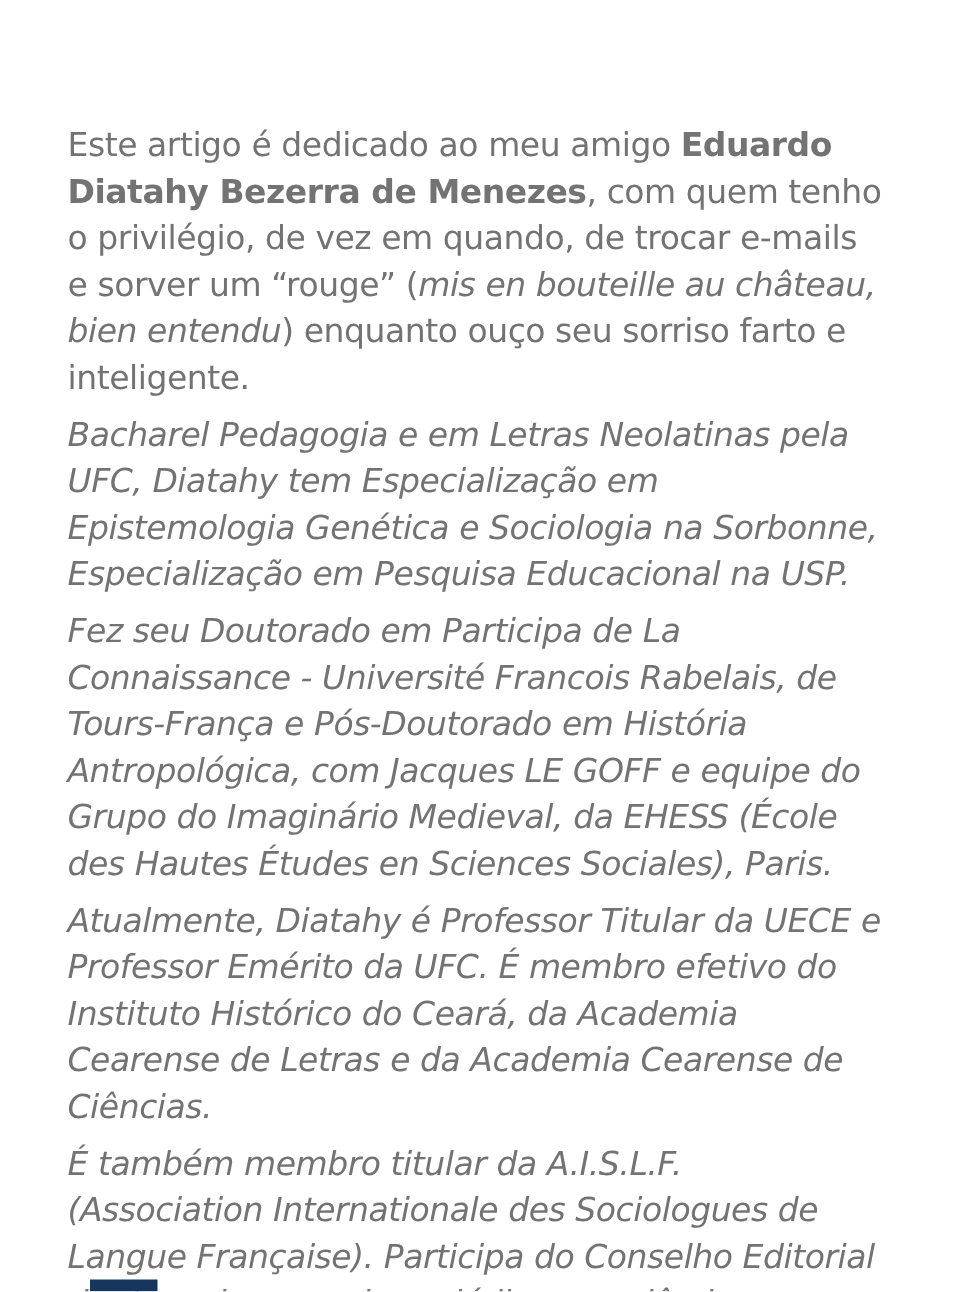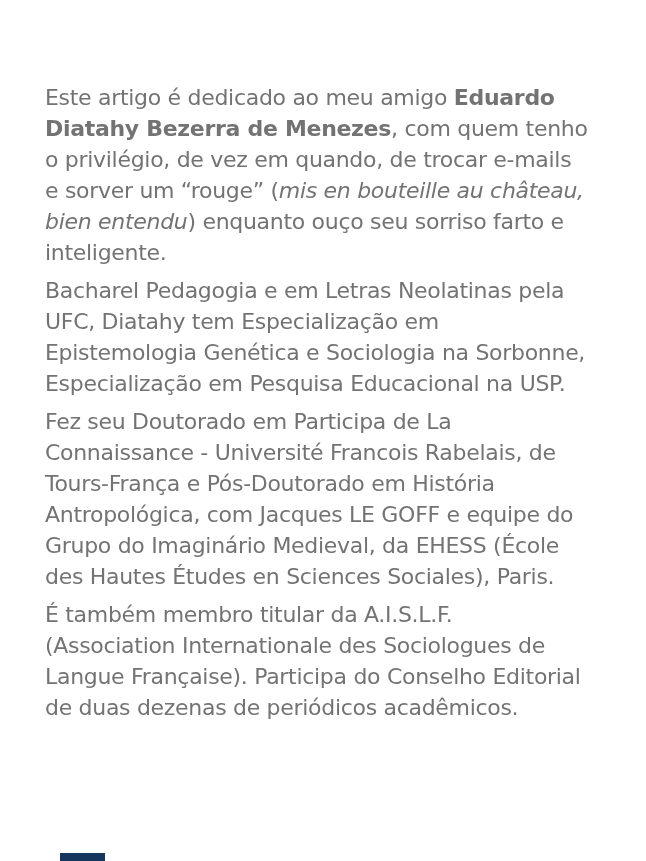--- a/index.html
+++ b/index.html
@@ -18,21 +18,21 @@
     right: 8px;
     margin-top: 36px;
   }
   .para {
     margin: 0 0 7px 0;
     font-size: 22px;
     line-height: 31px;
     letter-spacing: -0.3px;
     white-space: pre-line;   
   }
-  .para.italic { }
+  .para.italic { font-style: italic; }
   .para strong { font-weight: bold; }
   .para em { font-style: italic; }
   .cutoff-bar {
     position: absolute;
     left: 60px;
     bottom: 0;
     width: 45px;
     height: 8px;
   }
 </style>
@@ -54,20 +54,25 @@
 Epistemologia Genética e Sociologia na Sorbonne,
 Especialização em Pesquisa Educacional na USP.</p>
 
     <p class="para italic">Fez seu Doutorado em Participa de La
 Connaissance - Université Francois Rabelais, de
 Tours-França e Pós-Doutorado em História
 Antropológica, com Jacques LE GOFF e equipe do
 Grupo do Imaginário Medieval, da EHESS (École
 des Hautes Études en Sciences Sociales), Paris.</p>
 
+    <p class="para italic">Atualmente, Diatahy é Professor Titular da UECE e
+Professor Emérito da UFC. É membro efetivo do
+Instituto Histórico do Ceará, da Academia
+Cearense de Letras e da Academia Cearense de
+Ciências.</p>
 
     <p class="para italic">É também membro titular da A.I.S.L.F.
 (Association Internationale des Sociologues de
 Langue Française). Participa do Conselho Editorial
 de duas dezenas de periódicos acadêmicos.</p>
 
   </div>
 
   <div class="cutoff-bar" style="background-color: rgb(23, 54, 93);"></div>
 </div>

